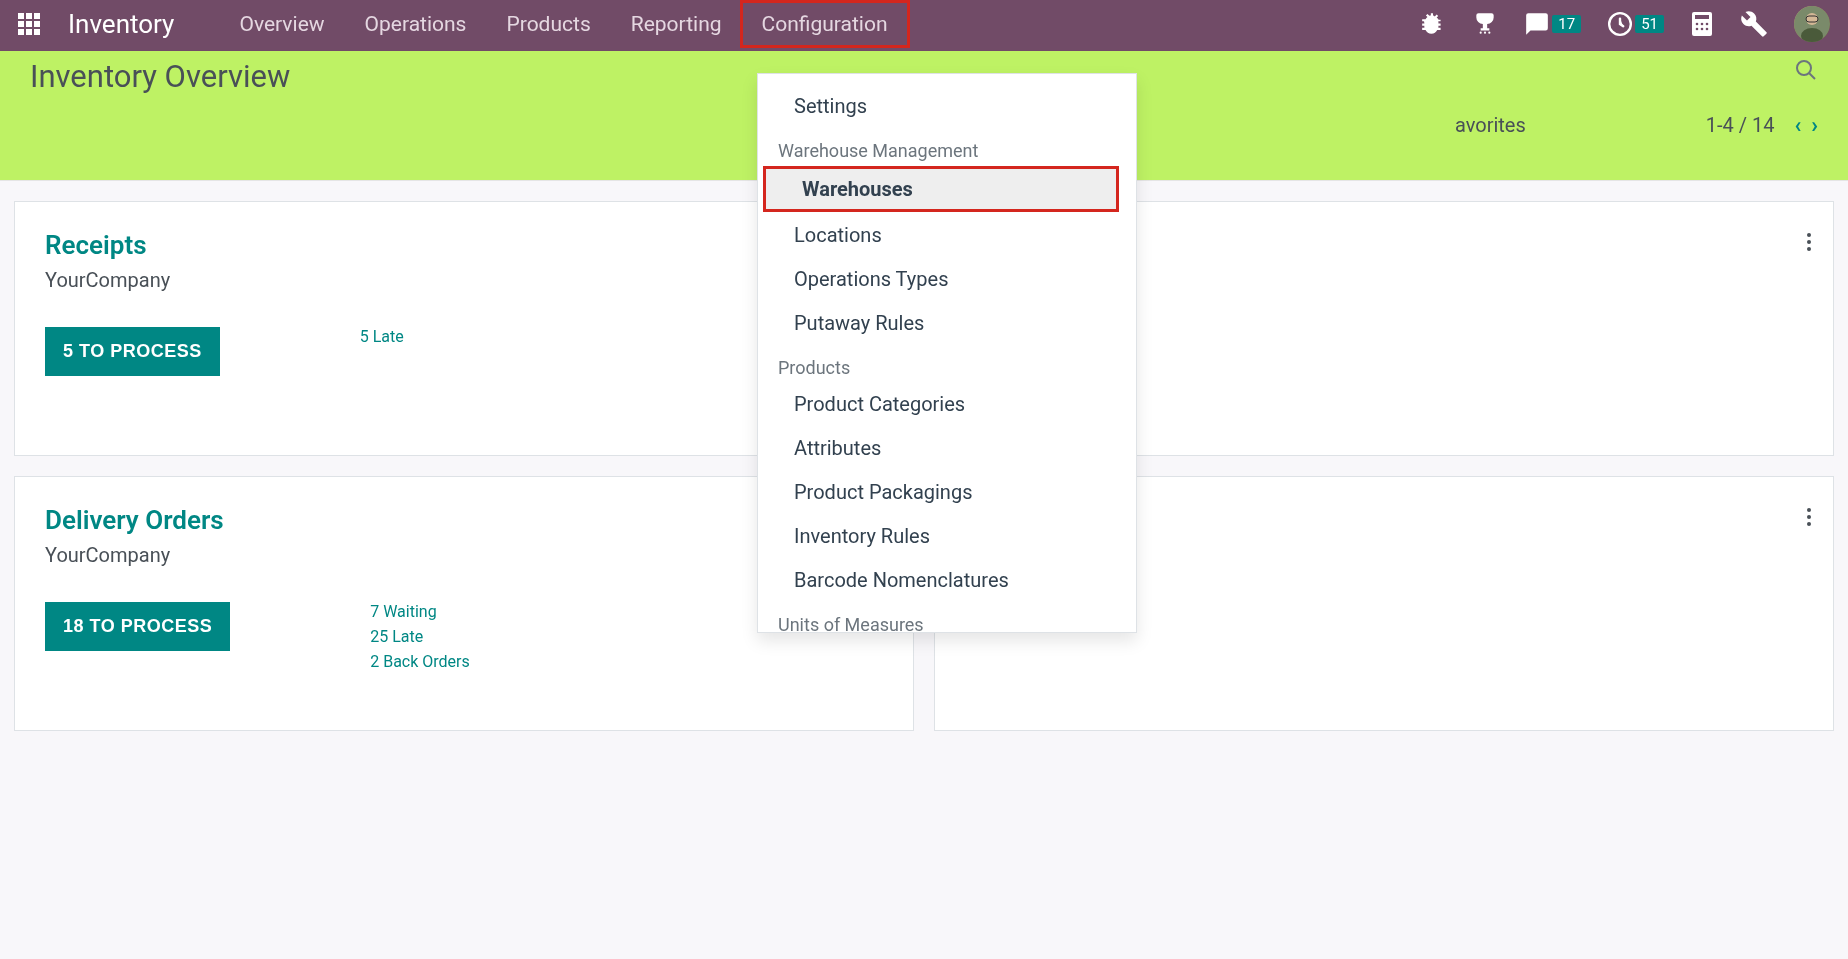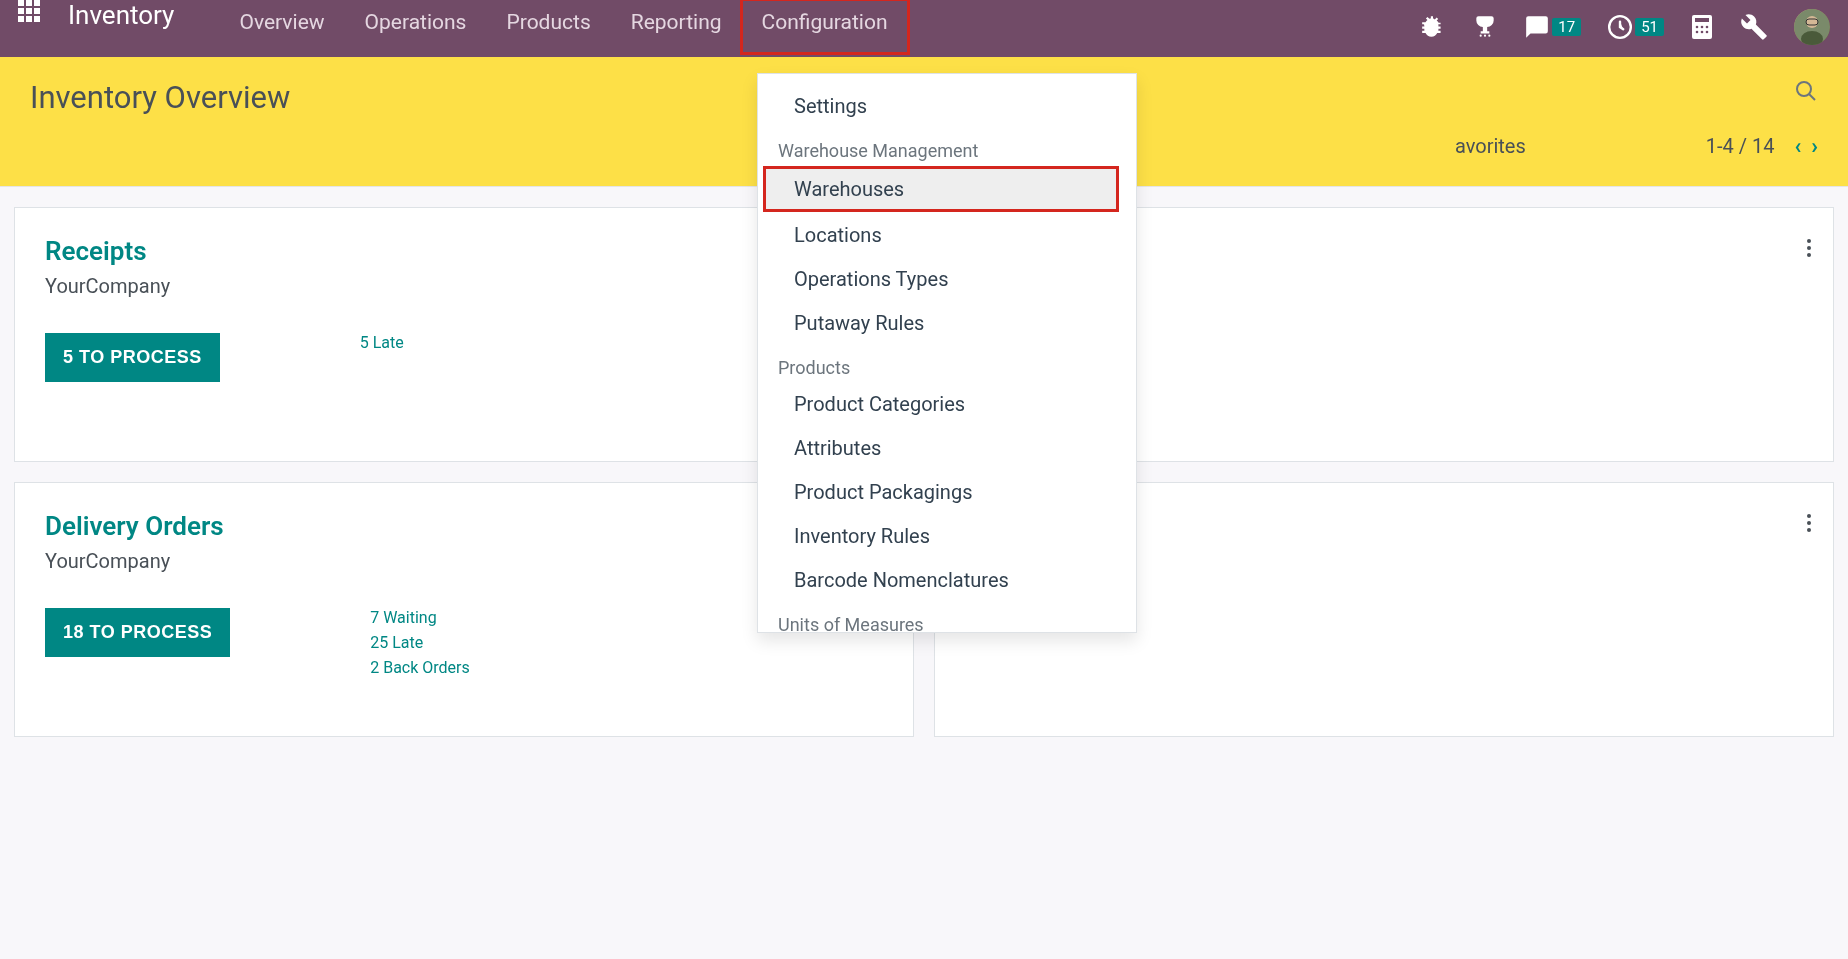--- a/index.html
+++ b/index.html
@@ -1,30 +1,30 @@
 <!DOCTYPE html>
 <html><head>
 <meta charset="utf-8">
 <style>
   * { box-sizing: border-box; margin: 0; padding: 0; }
   body { font-family: -apple-system, BlinkMacSystemFont, "Segoe UI", Roboto, "Helvetica Neue", sans-serif; background: #f8f7fa; color: #495057; font-size: 17px; }
   
-  .navbar { background: #714b67; height: 57px; display: flex; padding: 0 18px 4px 18px; color: #fff; }
+  .navbar { background: #714b67; height: 51px; display: flex; align-items: center; padding: 0 18px 4px 18px; color: #fff; }
   .apps-icon { display: grid; grid-template-columns: repeat(3, 6px); grid-template-rows: repeat(3, 6px); gap: 2px; margin-right: 28px; cursor: pointer; }
   .apps-icon span { background: #fff; }
   .nav-brand { font-size: 26px; font-weight: 400; margin-right: 45px; color: #fff; }
   .nav-links { display: flex; gap: 0; }
   .nav-link { color: #e5d7e1; font-size: 21px; padding: 10px 20px; cursor: pointer; }
   .nav-link.highlighted { outline: 3px solid #d4261e; outline-offset: -1px; }
   .nav-right { margin-left: auto; display: flex; align-items: center; gap: 26px; }
   .nav-icon { position: relative; display: flex; align-items: center; cursor: pointer; fill: #fff; color: #fff; }
   .badge-teal { background: #008784; color: #fff; font-size: 15px; padding: 0 6px; border-radius: 2px; margin-left: 2px; font-weight: 400;}
   .avatar { width: 36px; height: 36px; border-radius: 50%; background: linear-gradient(135deg,#b8a77a,#6a5a3a); display: flex; align-items: center; justify-content: center; overflow:hidden;}
   
-  .subnav { background: #fde047; display: flex; align-items: flex-start; padding: 22px 30px 0 30px; border-bottom: 1px solid #e5e5e5; min-height: 130px; position: relative; }
+  .subnav { background: #bef264; display: flex; align-items: flex-start; padding: 7px 30px 0 30px; border-bottom: 1px solid #e5e5e5; min-height: 130px; position: relative; }
   .page-title { font-size: 31px; color: #495057; font-weight: 400; }
   .subnav-right { margin-left: auto; display: flex; flex-direction: column; align-items: flex-end; gap: 30px;}
   .search-icon { color: #6c757d; cursor: pointer; }
   .pager-row { display: flex; align-items: center; gap: 20px; color: #495057; font-size: 20px;}
   .pager-row .fav { margin-right: 160px; color:#495057; }
   .pager-arrows { display: flex; gap: 10px; }
   .pager-arrow { color: #008784; font-weight: 700; cursor: pointer; font-size: 22px;}
   
   .cards-area { padding: 20px 14px; display: grid; grid-template-columns: 1fr 1fr; gap: 20px; }
   .card { background: #fff; border: 1px solid #dee2e6; padding: 28px 30px; min-height: 255px; position: relative;}
@@ -35,21 +35,21 @@
   .card-stats { display: flex; flex-direction: column; gap: 6px; }
   .card-stat { color: #008784; font-size: 16px; cursor: pointer;}
   .kebab { position: absolute; top: 28px; right: 22px; cursor: pointer; color: #495057; font-size: 22px; }
   .kebab span { display:block; width:4px; height:4px; background:#495057; border-radius:50%; margin:3px 0;}
   
   .dropdown { position: absolute; top: 73px; left: 757px; width: 380px; background: #fff; border: 1px solid #dee2e6; box-shadow: 0 8px 16px rgba(0,0,0,.1); z-index: 100; padding: 10px 0 4px 0; max-height: 560px; overflow-y: scroll;}
   .dropdown::-webkit-scrollbar { width: 12px; }
   .dropdown::-webkit-scrollbar-thumb { background: #c4c4c4; border-radius: 6px; }
   .dropdown::-webkit-scrollbar-track { background: #f0f0f0; }
   .dd-item { padding: 10px 0 10px 36px; font-size: 20px; color: #32414f; cursor: pointer; }
-  .dd-item.selected { background:#eeeeee; outline: 3px solid #d4261e; outline-offset: -2px; margin: 2px 18px 2px 6px; padding-left: 30px;}
+  .dd-item.selected { background:#eeeeee; outline: 3px solid #d4261e; outline-offset: -2px; margin: 2px 18px 2px 6px; padding-left: 38px; font-weight: bold;}
   .dd-header { padding: 12px 0 4px 20px; font-size: 18px; color: #6c757d; }
   
   svg { display:block; }
 </style>
 </head>
 <body>
 
 <div class="navbar">
   <div class="apps-icon">
     <span></span>

